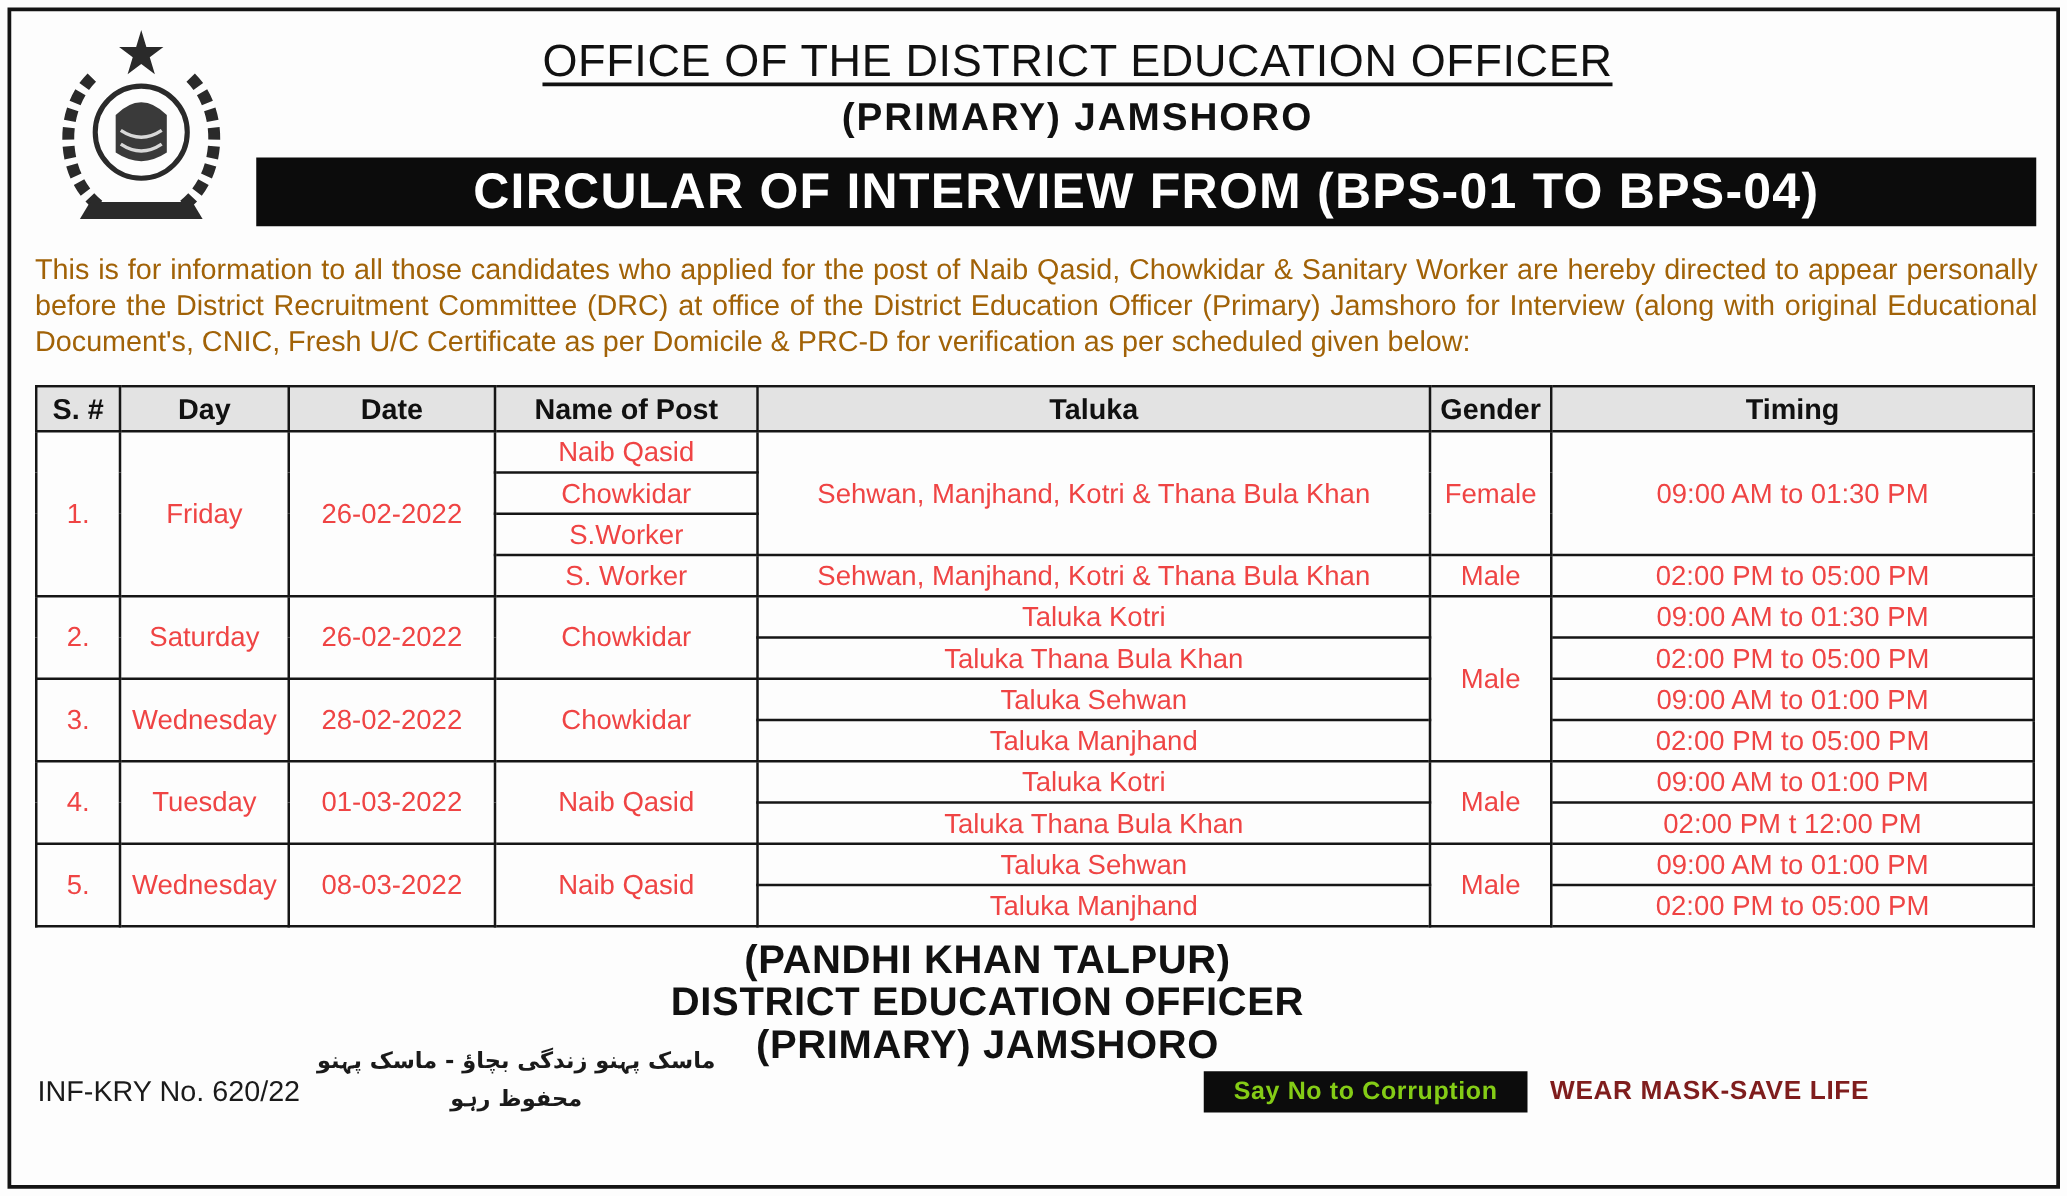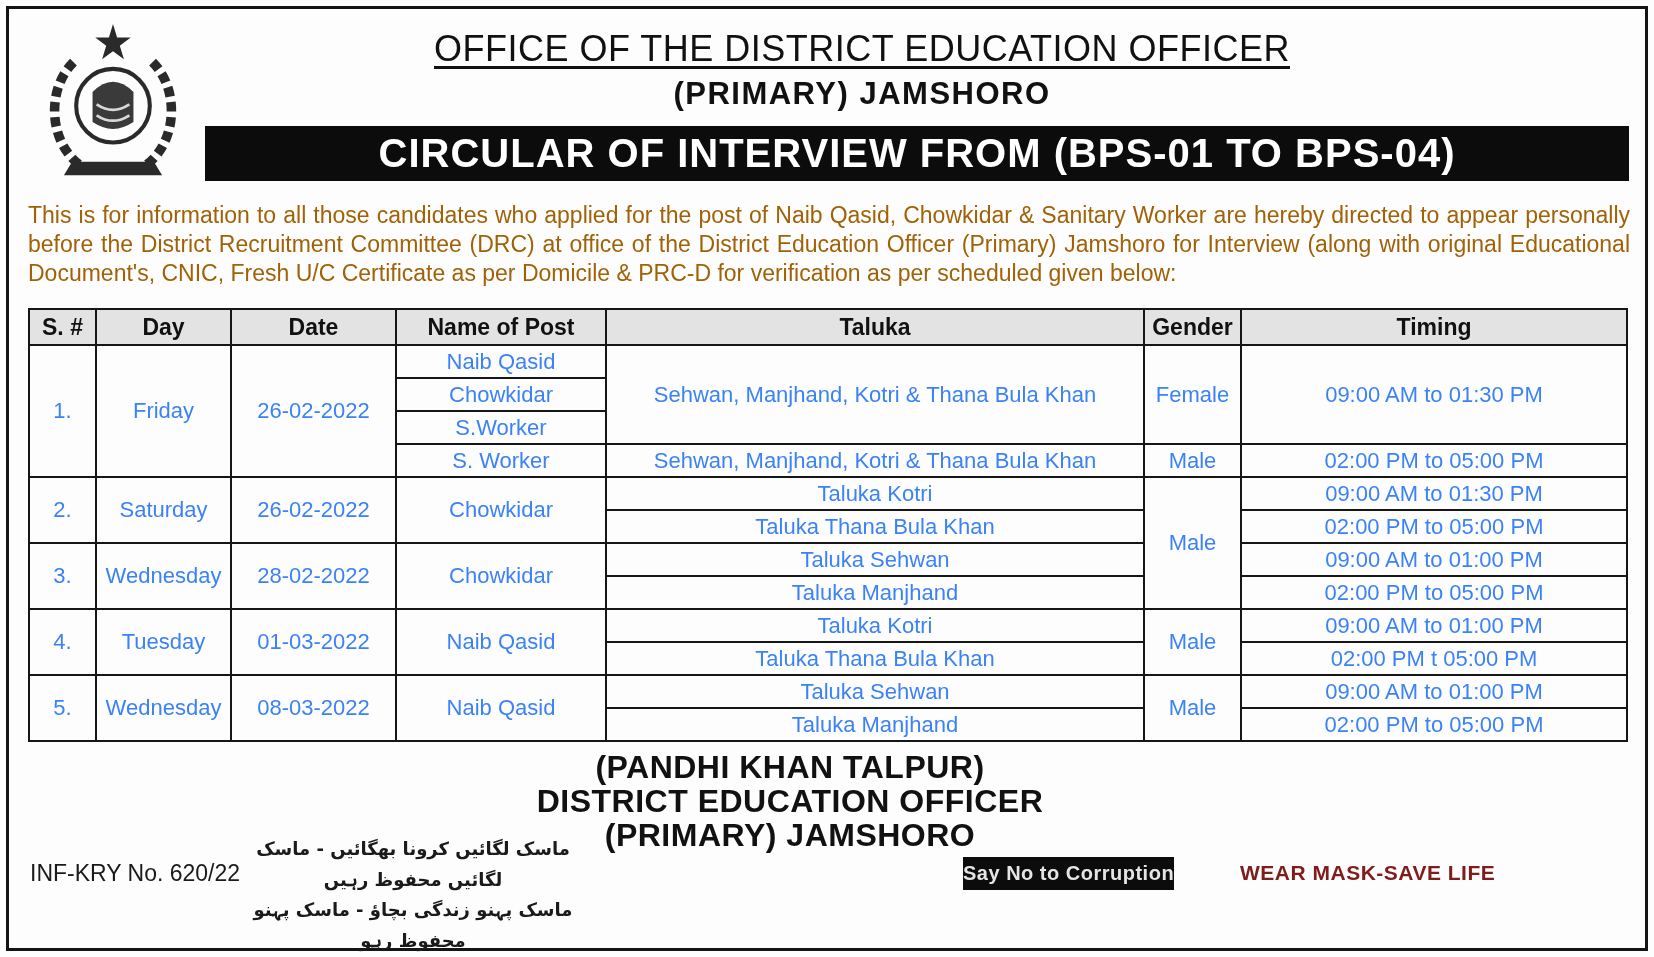--- a/index.html
+++ b/index.html
@@ -22,33 +22,33 @@
             text-align:center; line-height:55px; letter-spacing:1px; }
 
   .intro { position:absolute; left:28px; top:201px; width:1602px; font-size:23px;
            line-height:1.26; text-align:justify; color:#a16207; }
 
   .schedule { position:absolute; left:28px; top:308px; width:1598px;
               border-collapse:collapse; table-layout:fixed; }
   .schedule th, .schedule td { border:2px solid #161616; text-align:center;
               vertical-align:middle; padding:1px 4px; overflow:hidden; }
   .schedule th { height:36px; background:#e3e3e3; font-size:23px; font-weight:bold; }
-  .schedule td { height:33px; font-size:22px; color:#3b82f6; }
+  .schedule td { height:33px; font-size:22px; color:#ef4444; }
 
   .signature { position:absolute; left:40px; top:750px; width:1500px; text-align:center; }
   .sig-line { font-size:32px; font-weight:bold; line-height:34px; letter-spacing:0.5px; }
 
   .refno { position:absolute; left:30px; top:860px; font-size:23px; color:#1a1a1a; }
 
   .urdu { position:absolute; left:248px; top:834px; width:330px; text-align:center;
           direction:rtl; font-family:"DejaVu Sans", sans-serif; font-size:18px;
           font-weight:bold; line-height:1.7; color:#1a1a1a; }
 
-  .badge { position:absolute; left:963px; top:857px; background:#0c0c0c; color:#e5e5e5;
-           font-size:20px; font-weight:bold; padding:5px 0; letter-spacing:0.5px; }
+  .badge { position:absolute; left:963px; top:857px; background:#0c0c0c; color:#84cc16;
+           font-size:20px; font-weight:bold; padding:5px 24px; letter-spacing:0.5px; }
 
   .mask-note { position:absolute; left:1240px; top:861px; font-size:21px; font-weight:bold;
                color:#7f1d1d; letter-spacing:0.5px; }
 </style>
 </head>
 <body>
 
 <div class="page">
   <div class="frame"></div>
 
@@ -148,21 +148,21 @@
         <td rowspan="2">4.</td>
         <td rowspan="2">Tuesday</td>
         <td rowspan="2">01-03-2022</td>
         <td rowspan="2">Naib Qasid</td>
         <td>Taluka Kotri</td>
         <td rowspan="2">Male</td>
         <td>09:00 AM to 01:00 PM</td>
       </tr>
       <tr>
         <td>Taluka Thana Bula Khan</td>
-        <td>02:00 PM t 05:00 PM</td>
+        <td>02:00 PM t 12:00 PM</td>
       </tr>
 
       <tr>
         <td rowspan="2">5.</td>
         <td rowspan="2">Wednesday</td>
         <td rowspan="2">08-03-2022</td>
         <td rowspan="2">Naib Qasid</td>
         <td>Taluka Sehwan</td>
         <td rowspan="2">Male</td>
         <td>09:00 AM to 01:00 PM</td>
@@ -176,20 +176,19 @@
 
   <div class="signature">
     <div class="sig-line">(PANDHI KHAN TALPUR)</div>
     <div class="sig-line">DISTRICT EDUCATION OFFICER</div>
     <div class="sig-line">(PRIMARY) JAMSHORO</div>
   </div>
 
   <div class="refno">INF-KRY No. 620/22</div>
 
   <div class="urdu">
-    <div>ماسک لگائیں کرونا بھگائیں - ماسک لگائیں محفوظ رہیں</div>
     <div>ماسک پہنو زندگی بچاؤ - ماسک پہنو محفوظ رہو</div>
   </div>
 
   <div class="badge">Say No to Corruption</div>
 
   <div class="mask-note">WEAR MASK-SAVE LIFE</div>
 </div>
 
 </body></html>

